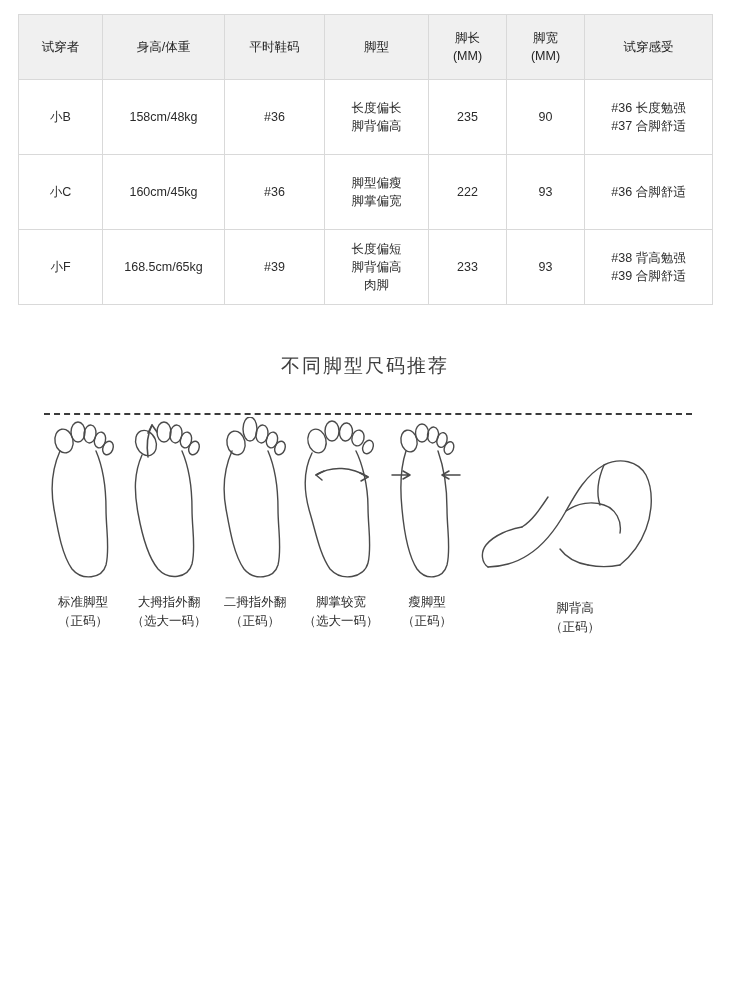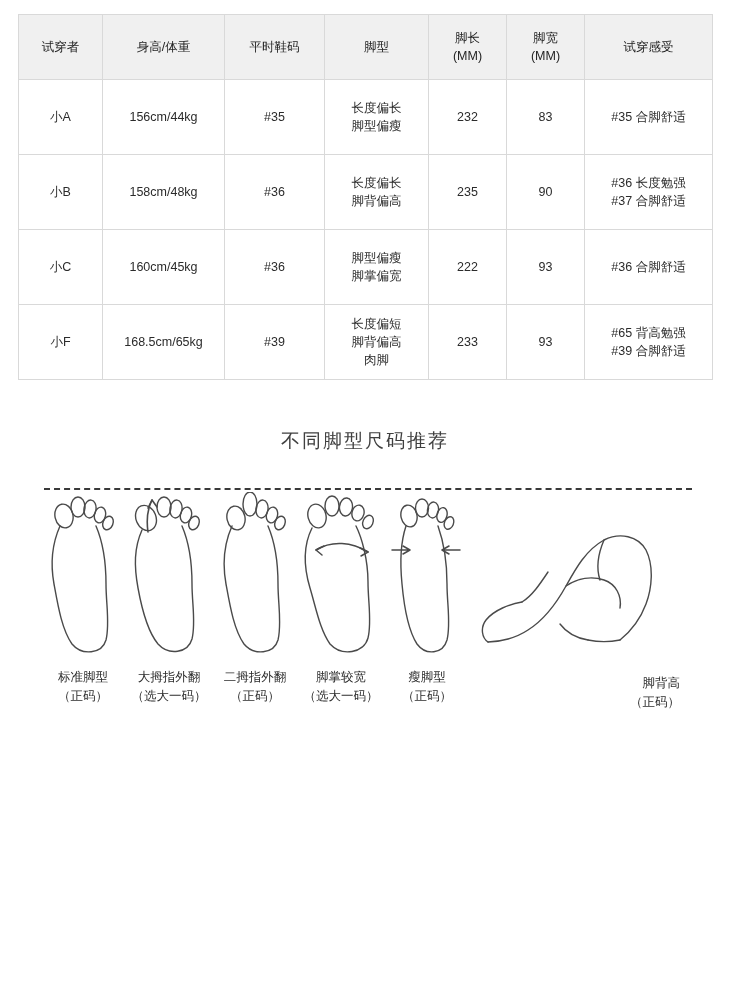--- a/index.html
+++ b/index.html
@@ -103,21 +103,21 @@
     color: #2b2b2b;
     line-height: 1.55;
     margin-top: 6px;
   }
   .foot-caption span { display: block; }
   .cap-side {
     position: absolute;
     top: 176px;
     left: 0;
     width: 210px;
-    text-align: right;
+    text-align: center;
   }
 </style>
 </head>
 <body>
 
 <div class="chart-wrap">
   <table class="size-table">
     <colgroup>
       <col class="col-1">
         <col class="col-2">
@@ -149,34 +149,20 @@
           <span class="hdr-main">脚宽</span>
           <span class="hdr-sub">(MM)</span>
         </th>
         <th>
           <span class="hdr-main">试穿感受</span>
         </th>
       </tr>
     </thead>
     <tbody>
 
-      <tr>
-        <td>小A</td>
-        <td>156cm/44kg</td>
-        <td>#35</td>
-        <td class="cell-lines">
-          <span>长度偏长</span>
-          <span>脚型偏瘦</span>
-        </td>
-        <td>232</td>
-        <td>83</td>
-        <td class="cell-lines">
-          <span>#35 合脚舒适</span>
-        </td>
-      </tr>
 
       <tr>
         <td>小B</td>
         <td>158cm/48kg</td>
         <td>#36</td>
         <td class="cell-lines">
           <span>长度偏长</span>
           <span>脚背偏高</span>
         </td>
         <td>235</td>
@@ -209,21 +195,21 @@
         <td>168.5cm/65kg</td>
         <td>#39</td>
         <td class="cell-lines">
           <span>长度偏短</span>
           <span>脚背偏高</span>
           <span>肉脚</span>
         </td>
         <td>233</td>
         <td>93</td>
         <td class="cell-lines">
-          <span>#65 背高勉强</span>
+          <span>#38 背高勉强</span>
           <span>#39 合脚舒适</span>
         </td>
       </tr>
 
     </tbody>
   </table>
 </div>
 
 <div class="section-title">不同脚型尺码推荐</div>
 

